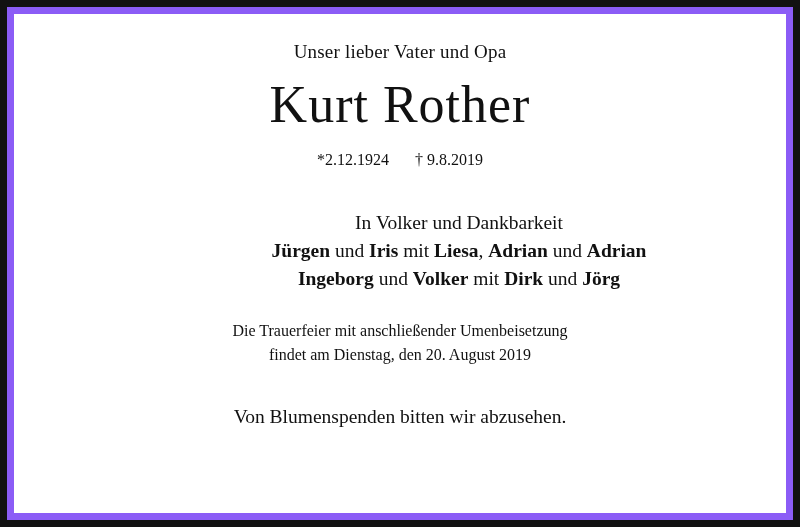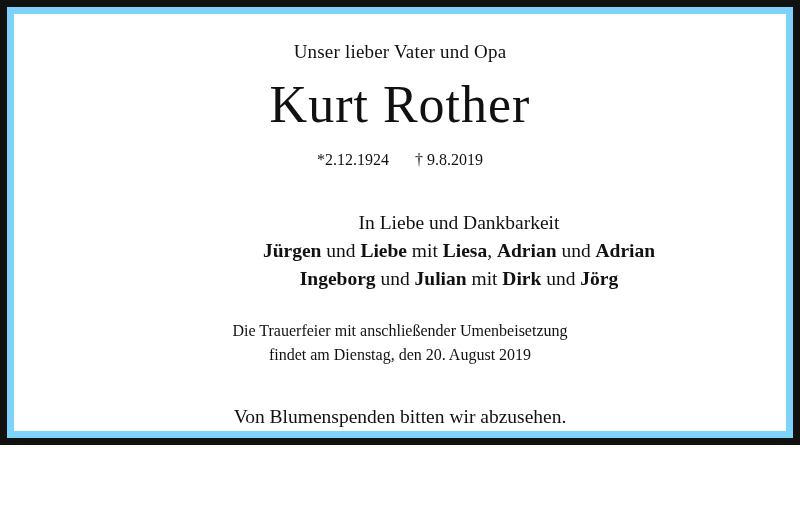--- a/index.html
+++ b/index.html
@@ -9,23 +9,23 @@
   }
   body {
     width: 800px;
     height: 527px;
     font-family: "Liberation Serif", serif;
     color: #111111;
   }
   .obituary-card {
     position: relative;
     width: 800px;
-    height: 445px;
+    height: 527px;
     box-sizing: border-box;
-    background: #7dd3fc;
+    background: #8b5cf6;
     border: 7px solid #111111;
     overflow: hidden;
   }
   .inner {
     position: absolute;
     top: 7px;
     left: 7px;
     right: 7px;
     bottom: 7px;
     background: #ffffff;
@@ -88,26 +88,26 @@
     <div class="line intro">Unser lieber Vater und Opa</div>
 
     <div class="line name">Kurt Rother</div>
 
     <div class="line dates">
       <span>*2.12.1924</span><span class="sep"></span><span>† 9.8.2019</span>
     </div>
 
 
     <div class="thanks-block">
-      <div class="line">In Liebe und Dankbarkeit</div>
+      <div class="line">In Volker und Dankbarkeit</div>
       <div class="line">
-        <span class="nm">Jürgen</span><span> und </span><span class="nm">Liebe</span><span> mit </span><span class="nm">Liesa</span><span>, </span><span class="nm">Adrian</span><span> und </span><span class="nm">Adrian</span>
+        <span class="nm">Jürgen</span><span> und </span><span class="nm">Iris</span><span> mit </span><span class="nm">Liesa</span><span>, </span><span class="nm">Adrian</span><span> und </span><span class="nm">Adrian</span>
       </div>
       <div class="line">
-        <span class="nm">Ingeborg</span><span> und </span><span class="nm">Julian</span><span> mit </span><span class="nm">Dirk</span><span> und </span><span class="nm">Jörg</span>
+        <span class="nm">Ingeborg</span><span> und </span><span class="nm">Volker</span><span> mit </span><span class="nm">Dirk</span><span> und </span><span class="nm">Jörg</span>
       </div>
     </div>
 
     <div class="ceremony">
       <div class="line">Die Trauerfeier mit anschließender Umenbeisetzung</div>
       <div class="line">findet am Dienstag, den 20. August 2019</div>
     </div>
 
     <div class="line closing">Von Blumenspenden bitten wir abzusehen.</div>
 

